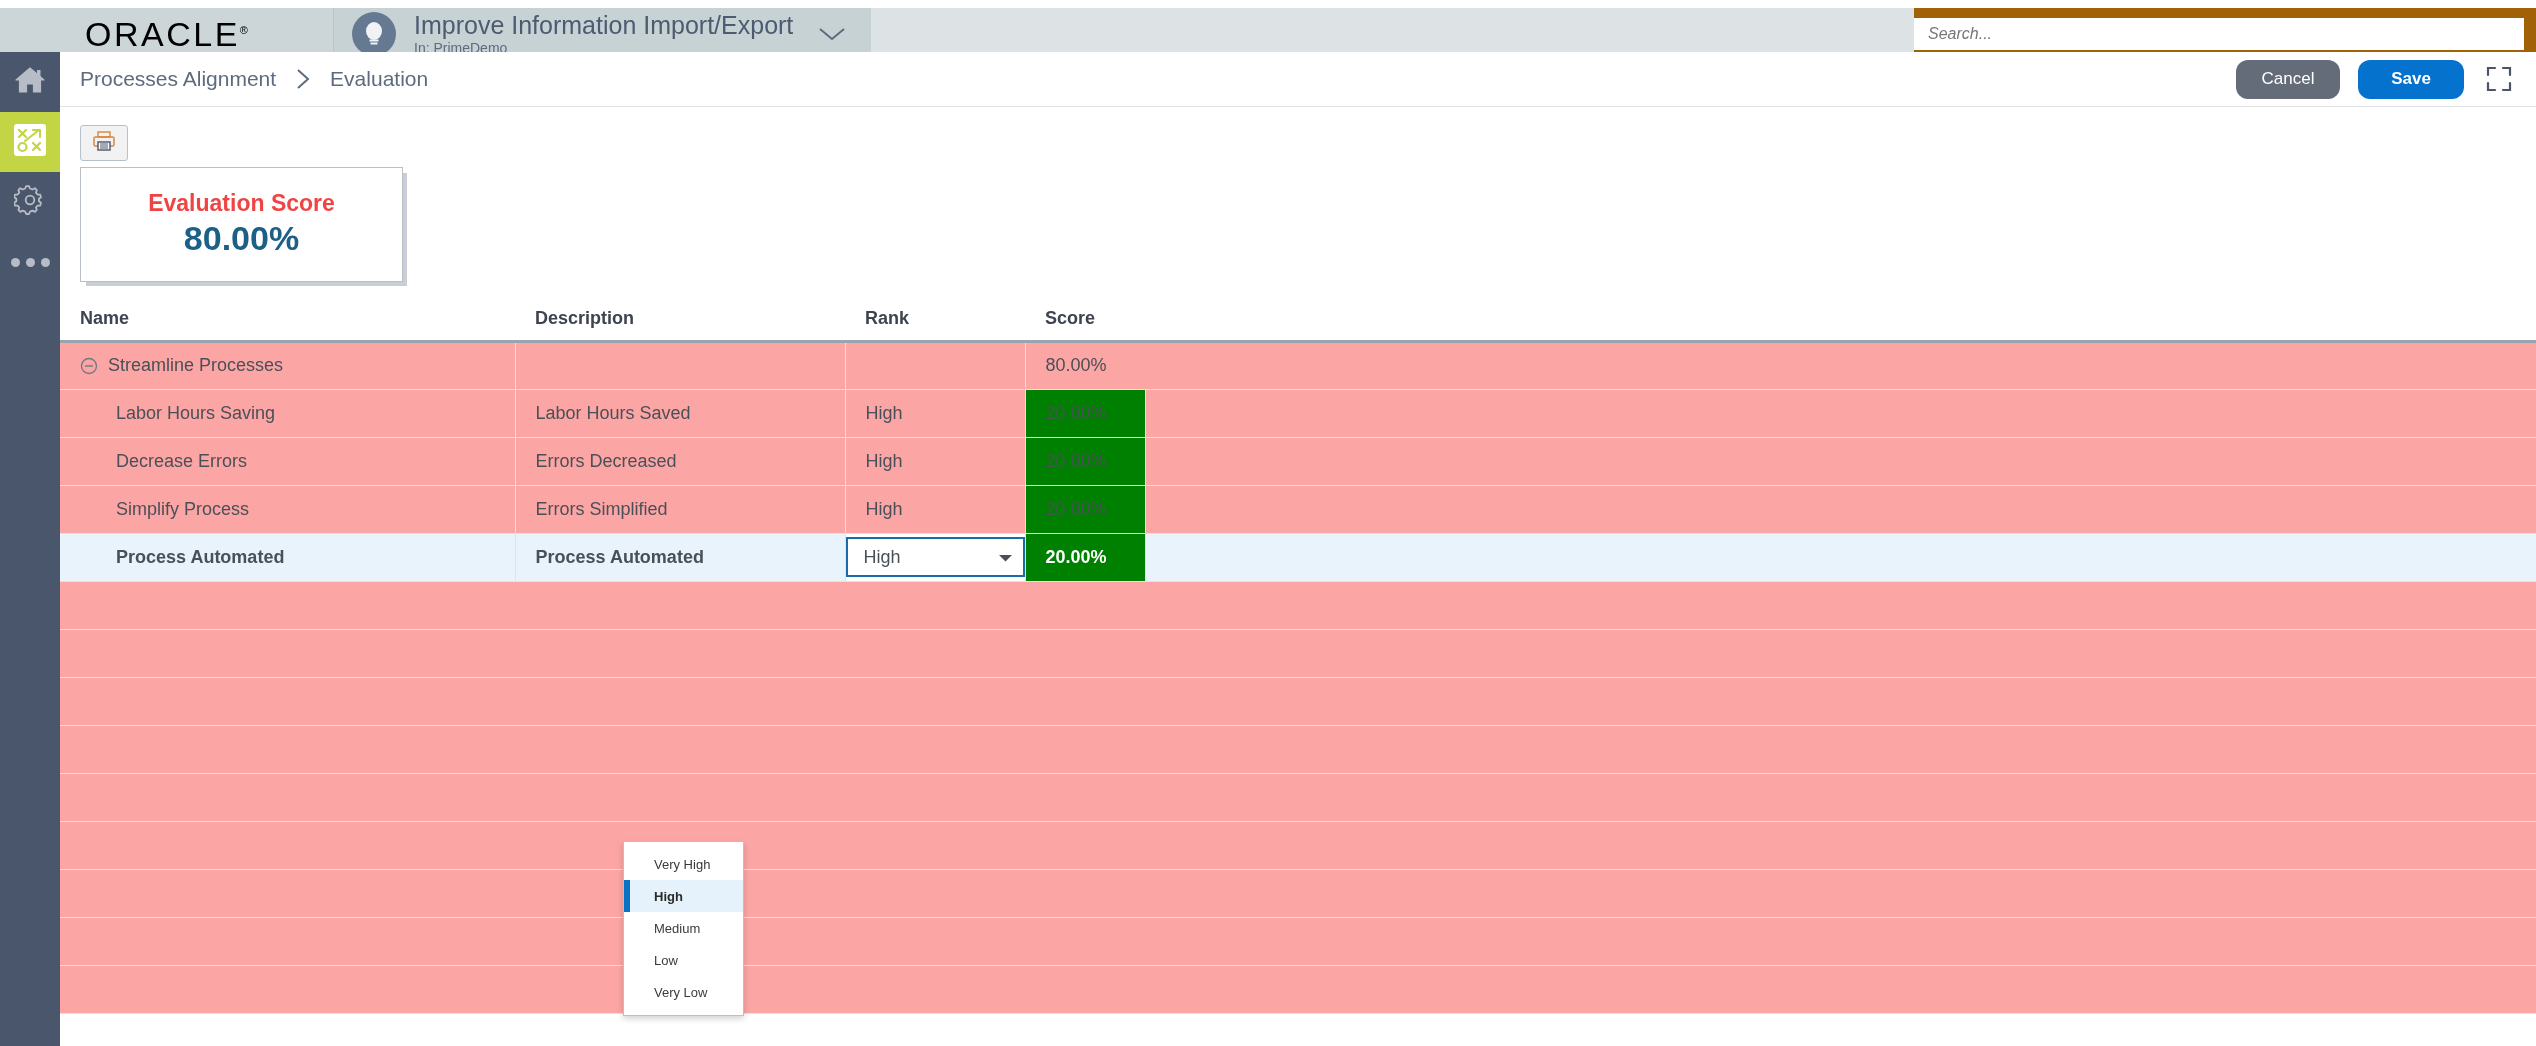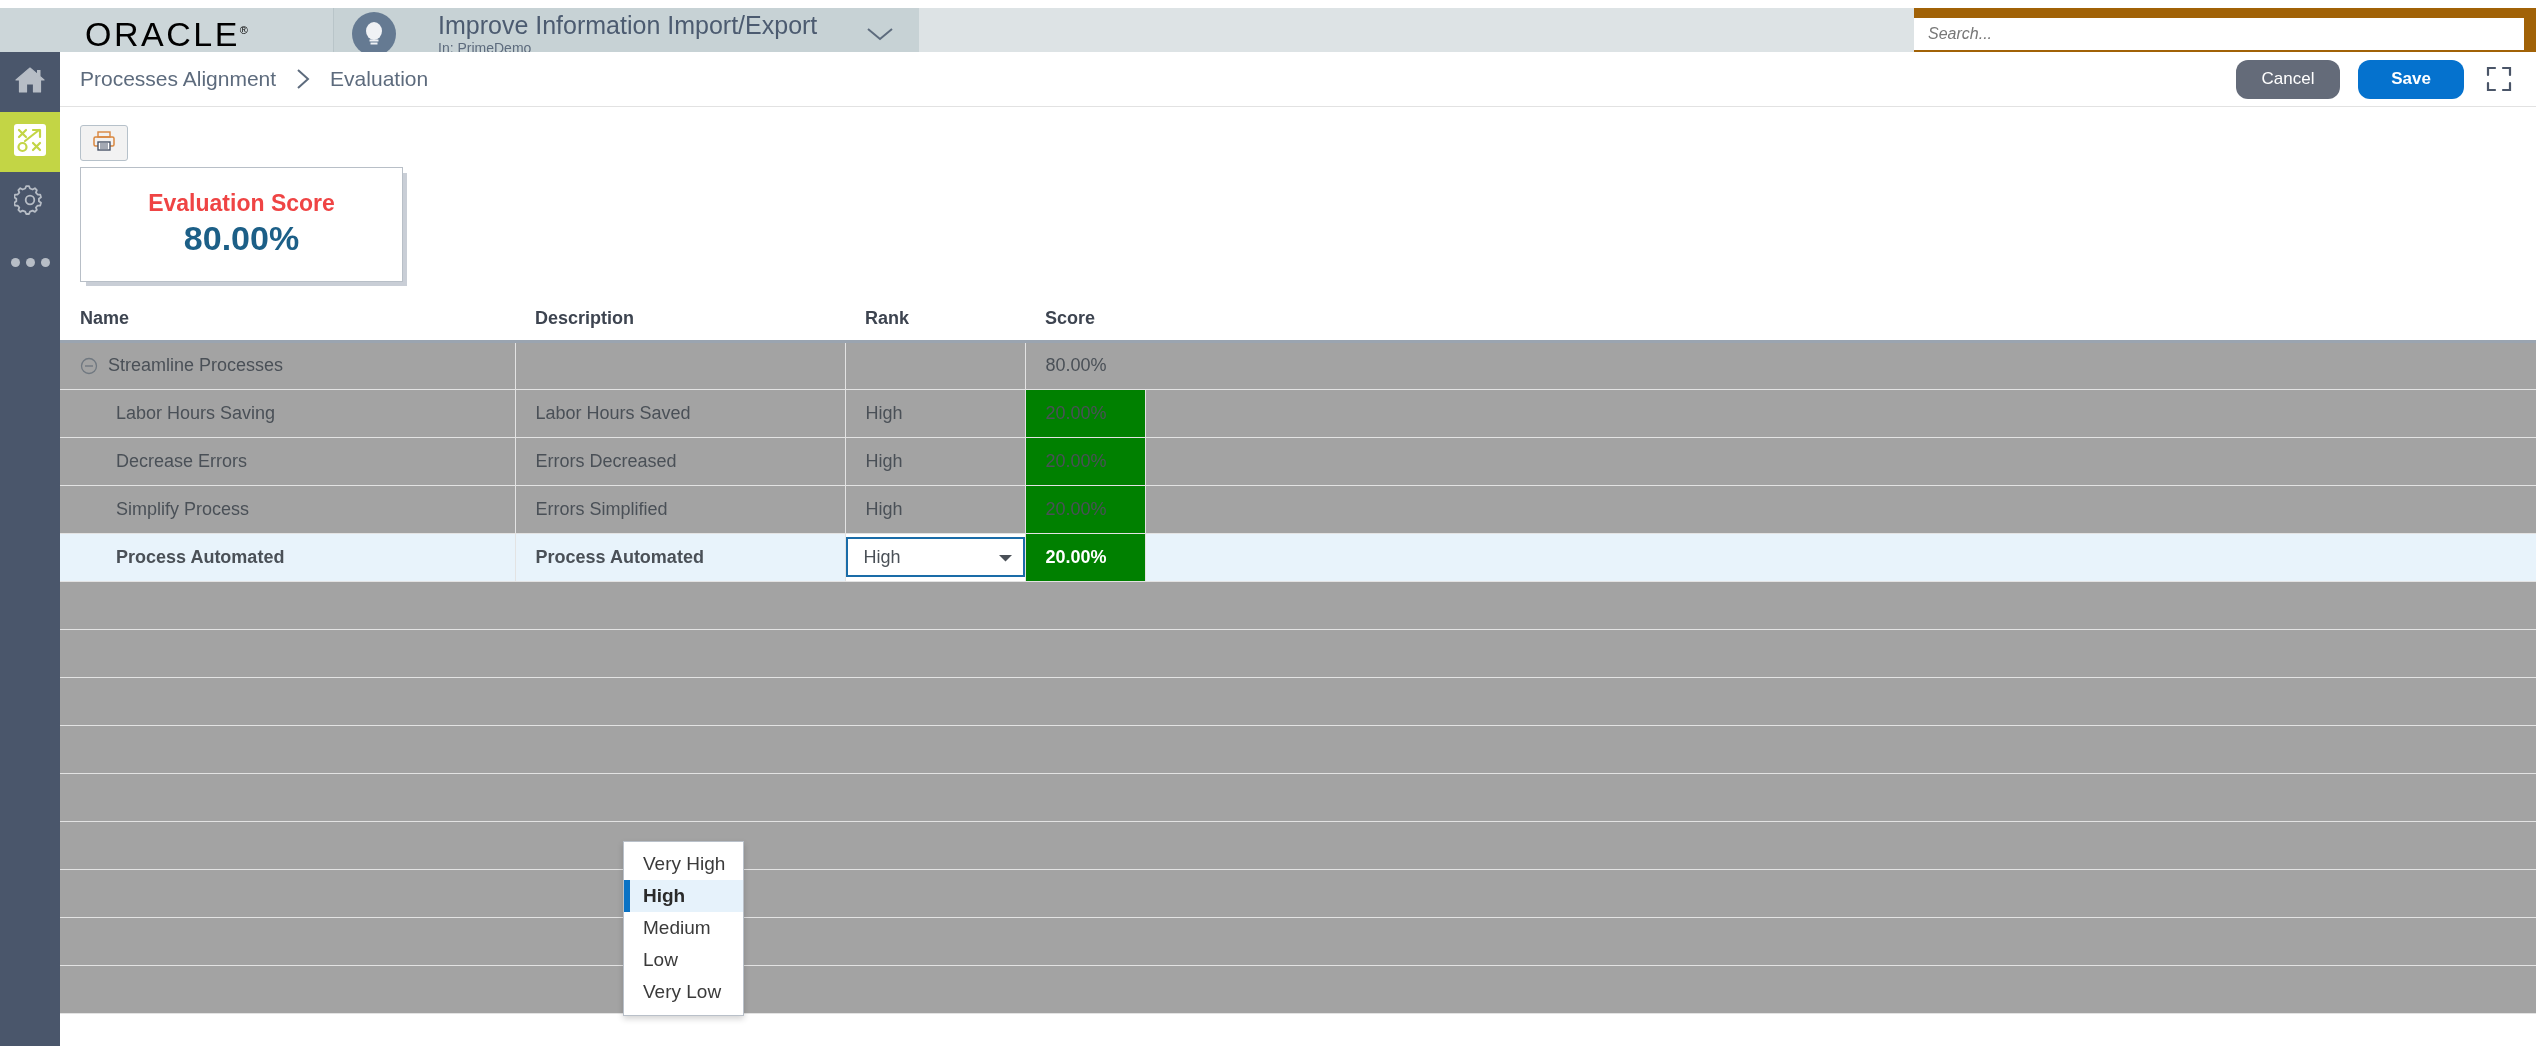--- a/index.html
+++ b/index.html
@@ -42,21 +42,20 @@
     vertical-align: super;
     letter-spacing: 0;
   }
 
   .proj-zone {
     display: flex;
     align-items: center;
     background: #c7d2d5;
     padding: 0 22px 0 18px;
     height: 52px;
-    gap: 24px;
   }
   .bulb-badge {
     width: 44px; height: 44px;
     border-radius: 50%;
     background: #657a92;
     display: flex;
     align-items: center;
     justify-content: center;
     flex: none;
     margin-right: 18px;
@@ -259,21 +258,21 @@
   table.eval thead tr { border-bottom: 3px solid #9aa4b0; }
 
   table.eval tbody td {
     height: 48px;
     font-size: 18px;
     color: #4a5057;
     border-bottom: 1px solid #e3e3e3;
     border-right: 1px solid #e3e3e3;
     padding: 0;
     vertical-align: middle;
-    background: #a3a3a3;
+    background: #fca5a5;
   }
   table.eval tbody td.no-right { border-right: none; }
   .cell-pad { padding-left: 20px; display: flex; align-items: center; }
 
   tr.group td { }
   .group-name {
     display: flex; align-items: center; gap: 10px;
     padding-left: 20px;
   }
   .collapse-icon {
@@ -333,22 +332,22 @@
     background: #ffffff;
     border: 1px solid #b9c0c9;
     box-shadow: 0 3px 6px rgba(0,0,0,0.17);
     z-index: 50;
     padding: 6px 0 7px 0;
   }
   .dd-item {
     height: 32px;
     display: flex;
     align-items: center;
-    padding-left: 19px;
-    font-size: 19px;
+    padding-left: 30px;
+    font-size: 13px;
     color: #3a3a3a;
     cursor: pointer;
     position: relative;
   }
   .dd-item.sel {
     background: #e6f2fb;
     font-weight: bold;
     color: #2a2a2a;
   }
   .dd-item.sel::before {

